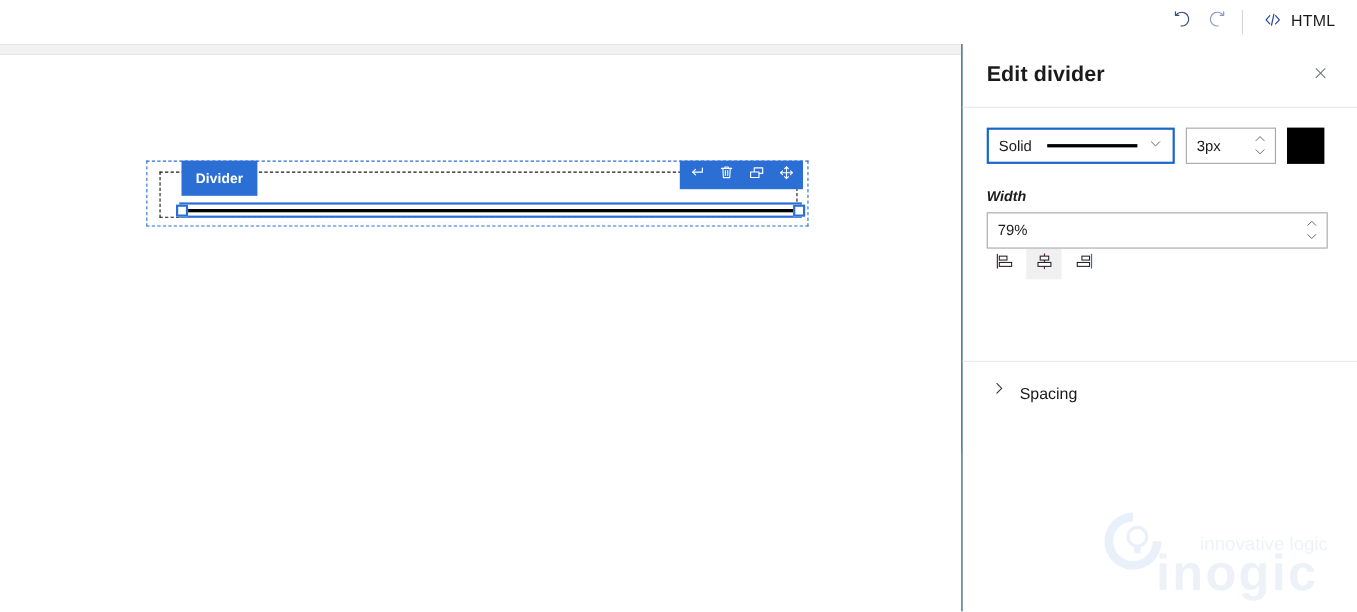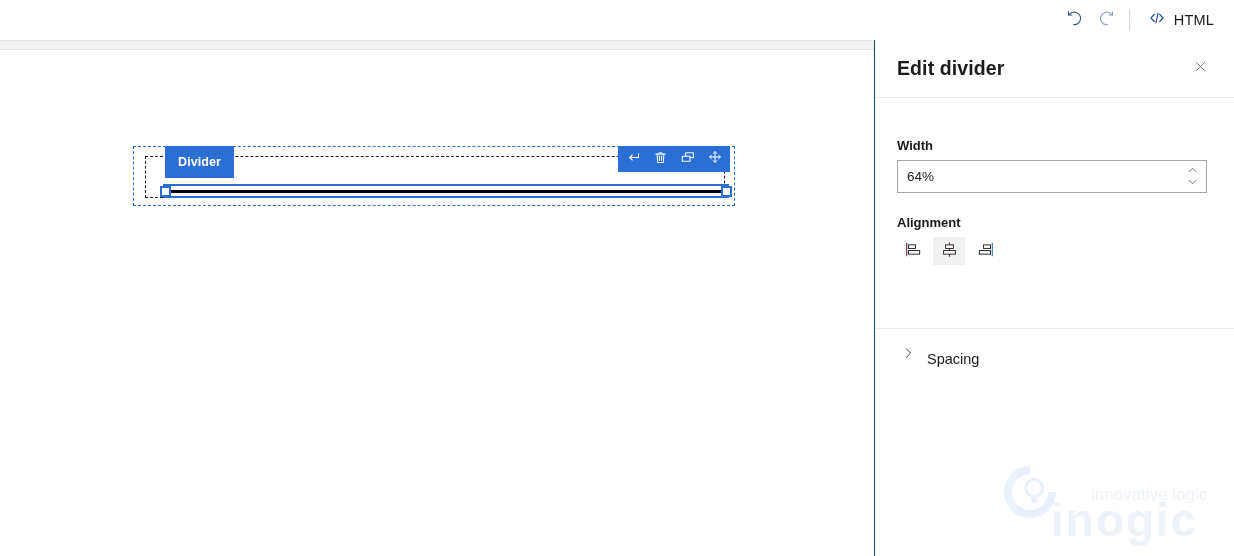--- a/index.html
+++ b/index.html
@@ -405,39 +405,68 @@
           <svg width="15" height="15" viewBox="0 0 24 24" fill="none" stroke="#6b7580" stroke-width="1.5" stroke-linecap="round">
             <path d="M5.5 5.5 L18.5 18.5 M18.5 5.5 L5.5 18.5"></path>
           </svg>
         </span>
       </div>
     </div>
     <div class="panel-rule"></div>
 
     <div class="panel-body">
 
-
-      <div class="field-label" style="margin-top:22px;">Width</div>
+      <div class="line-row">
+
+        <div class="select-box">
+          <span class="select-value">Solid</span>
+          <span class="select-preview"></span>
+          <span>
+            <svg width="13" height="13" viewBox="0 0 24 24" fill="none" stroke="#5a6472" stroke-width="1.6" stroke-linecap="round" stroke-linejoin="round">
+              <path d="M5 9 L12 16 L19 9"></path>
+            </svg>
+          </span>
+        </div>
+
+        <div class="spin-box">
+          <span class="spin-value">3px</span>
+          <span class="spinners">
+            <span class="spin-arrow">
+              <svg width="11" height="8" viewBox="0 0 24 16" fill="none" stroke="#4a5260" stroke-width="1.7" stroke-linecap="round" stroke-linejoin="round">
+                <path d="M4 12 L12 4 L20 12"></path>
+              </svg>
+            </span>
+            <span class="spin-arrow">
+              <svg width="11" height="8" viewBox="0 0 24 16" fill="none" stroke="#4a5260" stroke-width="1.7" stroke-linecap="round" stroke-linejoin="round">
+                <path d="M4 4 L12 12 L20 4"></path>
+              </svg>
+            </span>
+          </span>
+        </div>
+
+        <div class="color-swatch" style="background: rgb(0, 0, 0);"></div>
+      </div>
+
+      <div class="field-label" style="margin-top:22px;font-style:italic;">Width</div>
       <div class="spin-box wide">
-        <span class="spin-value">64%</span>
+        <span class="spin-value">79%</span>
         <span class="spinners">
           <span class="spin-arrow">
             <svg width="11" height="8" viewBox="0 0 24 16" fill="none" stroke="#4a5260" stroke-width="1.7" stroke-linecap="round" stroke-linejoin="round">
               <path d="M4 12 L12 4 L20 12"></path>
             </svg>
           </span>
           <span class="spin-arrow">
             <svg width="11" height="8" viewBox="0 0 24 16" fill="none" stroke="#4a5260" stroke-width="1.7" stroke-linecap="round" stroke-linejoin="round">
               <path d="M4 4 L12 12 L20 4"></path>
             </svg>
           </span>
         </span>
       </div>
 
-      <div class="field-label" style="margin-top:22px;">Alignment</div>
       <div class="align-row">
 
         <div class="align-btn">
           <span>
             <svg width="19" height="17" viewBox="0 0 24 22" fill="none">
               <path d="M3.2 3 V19" stroke="#6b1f4e" stroke-width="1.4" stroke-linecap="round"></path>
               <rect x="5.5" y="5" width="9" height="4.6" stroke="#1b1b1b" stroke-width="1.2" fill="#fff"></rect>
               <rect x="5.5" y="12.4" width="14.5" height="4.6" stroke="#1b1b1b" stroke-width="1.2" fill="#fff"></rect>
             </svg>
           </span>

